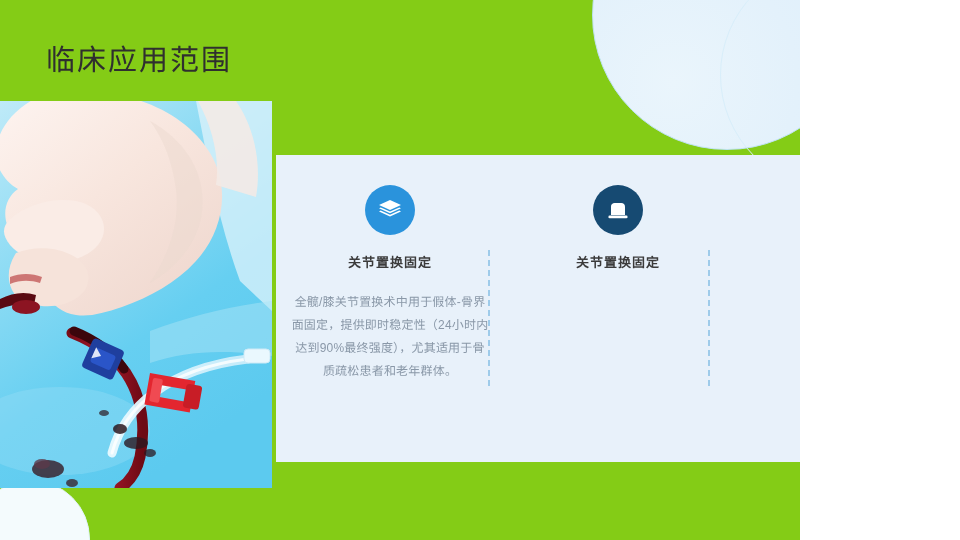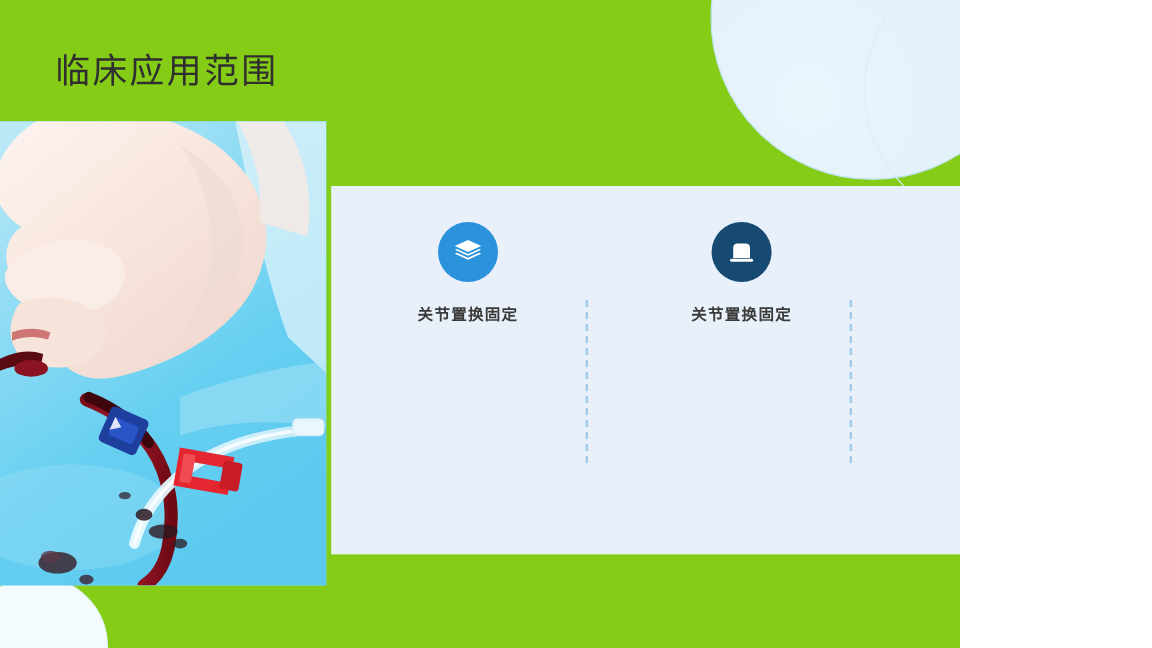--- a/index.html
+++ b/index.html
@@ -246,20 +246,21 @@
 
       <div class="col">
         <div class="icon-circle" style="background:#2a93dc;">
           <svg width="26" height="26" viewBox="0 0 26 26" xmlns="http://www.w3.org/2000/svg" aria-label="layers">
             <path d="M13 3 L24 8 L13 13 L2 8 Z" fill="#ffffff"></path>
             <path d="M13 14.6 L22.3 10.4 L24 11.2 L13 16.2 L2 11.2 L3.7 10.4 Z" fill="#ffffff"></path>
             <path d="M13 17.8 L22.3 13.6 L24 14.4 L13 19.4 L2 14.4 L3.7 13.6 Z" fill="#ffffff"></path>
           </svg>
         </div>
         <div class="card-title">关节置换固定</div>
+        <div class="card-desc">全髋/膝关节置换术中用于假体-骨界面固定，提供即时稳定性（24小时内达到90%最终强度），尤其适用于骨质疏松患者和老年群体。</div>
       </div>
 
       <div class="col">
         <div class="icon-circle" style="background:#164a72;">
           <svg width="26" height="26" viewBox="0 0 26 26" xmlns="http://www.w3.org/2000/svg" aria-label="monitor">
             <path d="M6 9.5 C6 7.3 7.6 6 9.6 6 h6.8 C18.4 6 20 7.3 20 9.5 V18 H6 Z" fill="#ffffff"></path>
             <rect x="3.4" y="18.6" width="19.2" height="2.6" rx="1.3" fill="#ffffff"></rect>
           </svg>
         </div>
         <div class="card-title">关节置换固定</div>

